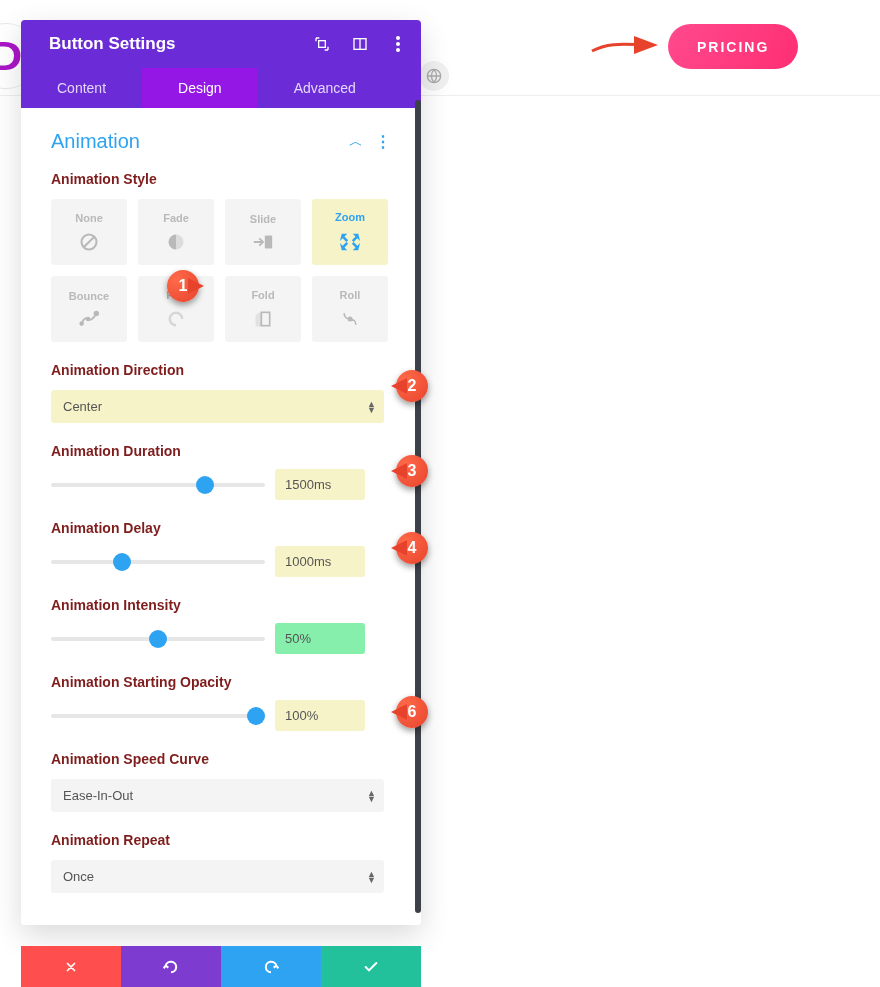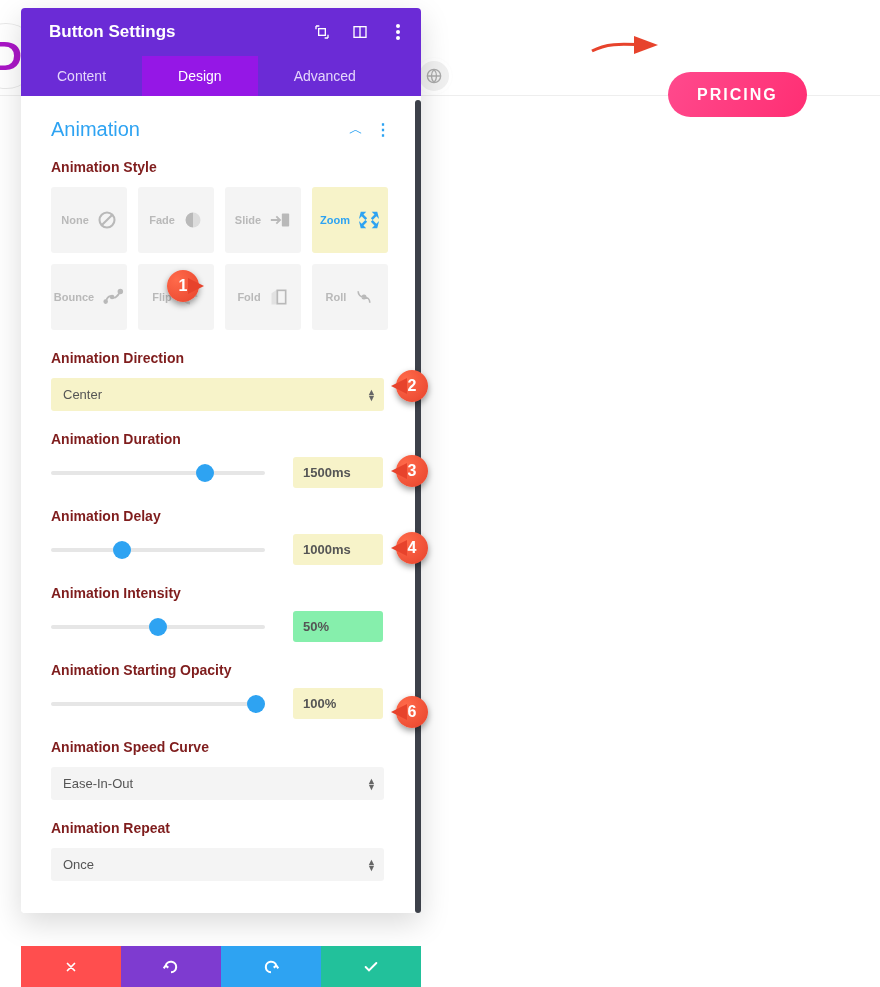--- a/index.html
+++ b/index.html
@@ -8,25 +8,25 @@
   .stage { position: relative; width: 880px; height: 987px; }
 
   
   .topbar { position: absolute; left: 0; top: 0; right: 0; height: 96px; background: #fff; border-bottom: 1px solid #eee; }
   .logo { position: absolute; left: -26px; top: 24px; width: 64px; height: 64px; border-radius: 50%; background: #fff; border: 4px solid #fff; box-shadow: 0 0 0 1px #e8e8e8; display:flex; align-items:center; justify-content:center;}
   .logo-pill { width:50px; height:50px; border-radius:50%; background:#fff; display:flex; align-items:center; justify-content:center; }
   .logo-letter { font-size: 40px; font-weight: 900; color:#aa16c7; font-family: Arial Black, Arial, sans-serif; transform:scaleX(1.1); }
 
   .globe-btn { position:absolute; left:419px; top:61px; width:30px; height:30px; border-radius:50%; background:#f0f0f0; display:flex; align-items:center; justify-content:center; color:#a9a9a9; font-size:16px; box-shadow:0 0 0 3px #fff, 0 0 4px rgba(0,0,0,.2);}
   
-  .pricing-btn { position: absolute; left: 668px; top: 24px; height: 45px; padding: 0 29px; border-radius: 24px; background: linear-gradient(120deg,#ff4a8d 0%,#ff2e73 100%); color:#fff; font-weight:700; letter-spacing:2px; font-size:16px; border:none; display:flex; align-items:center; justify-content:center; cursor:pointer;margin-top:48px;}
+  .pricing-btn { position: absolute; left: 668px; top: 24px; height: 45px; padding: 0 29px; border-radius: 24px; background: linear-gradient(120deg,#ff4a8d 0%,#ff2e73 100%); color:#fff; font-weight:700; letter-spacing:2px; font-size:14px; border:none; display:flex; align-items:center; justify-content:center; cursor:pointer;}
   .arrow { position:absolute; left:590px; top:31px; width:70px; height:28px; }
 
   
-  .panel { position:absolute; left:21px; top:8px; width:400px; height:905px; background:#fff; box-shadow:0 10px 30px rgba(0,0,0,.15); border-radius:4px; overflow:hidden; }
+  .panel { position:absolute; left:21px; top:20px; width:400px; height:905px; background:#fff; box-shadow:0 10px 30px rgba(0,0,0,.15); border-radius:4px; overflow:hidden; }
   .panel-right-border { position:absolute; left:415px; top:100px; width:6px; height:813px; background:#3c4049; border-radius:3px; }
 
   .panel-header { height:48px; background:#6b2bd6; display:flex; align-items:center; justify-content:space-between; padding:0 14px 0 28px; }
   .panel-title { color:#fff; font-size:17px; font-weight:600; }
   .header-icons { display:flex; gap:20px; align-items:center;}
   .hicon { width:18px; height:18px; color:#fff; display:flex; align-items:center; justify-content:center; cursor:pointer;}
 
   .tabs { height:40px; background:#6b2bd6; display:flex; }
   .tab { flex:0 0 auto; padding:0 36px; display:flex; align-items:center; color:#e4d6fb; font-size:14px; cursor:pointer; }
   .tab.active { background:#9517e6; color:#fff; }
@@ -35,32 +35,32 @@
   .section-head { display:flex; align-items:center; justify-content:space-between; margin-bottom:18px;}
   .section-title { color:#2ea3f2; font-size:20px; font-weight:400; }
   .section-actions { display:flex; gap:12px; align-items:center;}
   .caret-up { color:#2ea3f2; font-size:14px;}
   .dots-v { color:#2ea3f2; font-size:16px; font-weight:bold;}
 
   .label { font-size:14px; color:#7f1d1d; font-weight:600; margin-bottom:12px; margin-top:2px;}
   .label.m-top { margin-top:20px;}
 
   .style-grid { display:flex; flex-wrap:wrap; gap:11px; margin-bottom:12px;}
-  .style-tile { width:76px; height:66px; background:#f4f4f4; border-radius:3px; display:flex; flex-direction:row; align-items:center; justify-content:center; gap:8px; cursor:pointer;}
+  .style-tile { width:76px; height:66px; background:#f4f4f4; border-radius:3px; display:flex; flex-direction:column; align-items:center; justify-content:center; gap:8px; cursor:pointer;}
   .style-tile.selected { background:#f7f3c9; }
   .style-label { font-size:11px; font-weight:700; color:#b9b9b9; }
   .style-tile.selected .style-label { color:#2ea3f2; }
   .style-ico { color:#b9b9b9; display:flex; align-items:center; justify-content:center;}
   .style-tile.selected .style-ico { color:#2ea3f2; }
 
   .select { width:333px; height:33px; background:#f4f4f4; border-radius:3px; position:relative; display:flex; align-items:center; padding:0 12px; font-size:13px; color:#555; cursor:pointer;}
   .select.highlight { background:#f7f3c9;}
   .select-caret { position:absolute; right:8px; top:50%; transform:translateY(-50%); font-size:9px; color:#666; line-height:6px;}
 
-  .slider-row { display:flex; align-items:center; gap:28px; margin-top:-2px; margin-bottom:4px;font-weight:bold;}
+  .slider-row { display:flex; align-items:center; gap:10px; margin-top:-2px; margin-bottom:4px;}
   .track { position:relative; width:214px; height:4px; background:#e6e6e6; border-radius:2px; }
   .thumb { position:absolute; top:50%; width:18px; height:18px; background:#2ea3f2; border-radius:50%; transform:translate(-50%,-50%);}
   .val-box { width:90px; height:31px; background:#86efac; border-radius:3px; display:flex; align-items:center; padding:0 10px; font-size:13px; color:#555;}
   .val-box.highlight { background:#f7f3c9; }
 
   
   .callout { position:absolute; z-index:50; }
   .bubble { width:32px; height:32px; border-radius:50%; background:radial-gradient(circle at 30% 30%, #ff6a4a, #e7432c); color:#fff; font-weight:700; font-size:16px; display:flex; align-items:center; justify-content:center; box-shadow:0 3px 6px rgba(0,0,0,.4); position:relative;}
   .bubble-tail-l::before { content:""; position:absolute; left:-13px; top:50%; transform:translateY(-50%); border:8px solid transparent; border-right:16px solid #e7432c;}
   .bubble-tail-r::before { content:""; position:absolute; right:-13px; top:50%; transform:translateY(-50%); border:8px solid transparent; border-left:16px solid #e7432c;}

